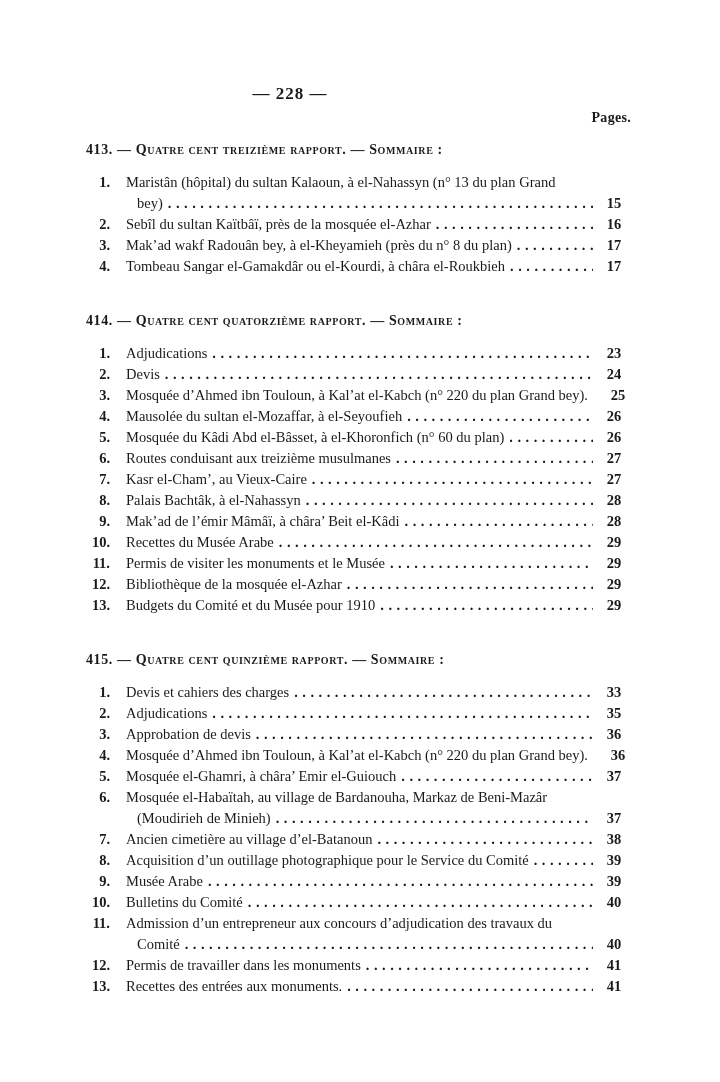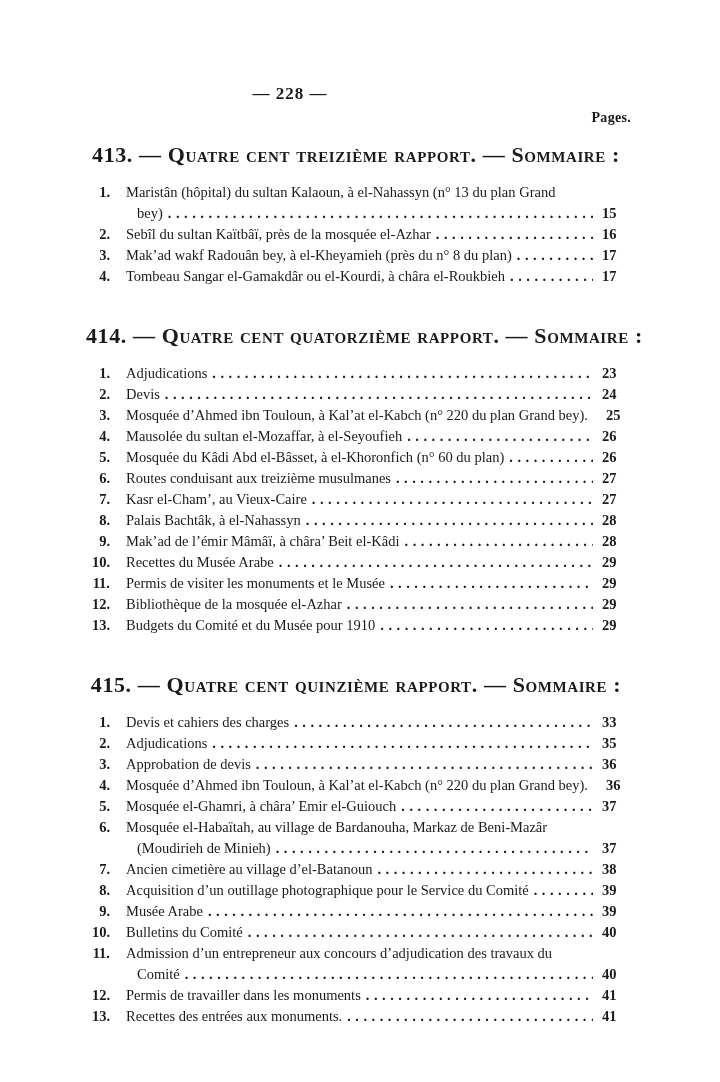--- a/index.html
+++ b/index.html
@@ -23,24 +23,24 @@
     position: absolute; top: 110px; right: 89px;
     font-size: 14px; font-weight: bold; letter-spacing: 0.3px;
   }
 
   .toc {
     position: absolute; top: 138px; left: 86px; width: 540px;
   }
   .section { margin: 0; }
   .section + .section { margin-top: 36px; }
   .section-header {
-    text-align: center;
+    text-align: left;
     font-variant: small-caps;
     font-weight: bold;
-    font-size: 22px;
+    font-size: 14px;
     letter-spacing: 0.6px;
     margin: 4px 0 14px 0;
     white-space: nowrap;
   }
   .row {
     display: flex;
     align-items: flex-start;
     font-size: 14.5px;
     line-height: 21px;
   }
@@ -56,21 +56,21 @@
   .txt { white-space: nowrap; }
   .leader {
     flex: 1 1 auto; min-width: 4px;
     overflow: hidden; white-space: nowrap;
     letter-spacing: 4.5px;
     margin-left: 5px; margin-right: 9px;
     font-weight: 600;
   }
   .pg {
     flex: none; min-width: 24px;
-    text-align: left;
+    text-align: center;
     font-weight: 600;
   }
 </style>
 </head>
 <body style="background: rgb(255, 255, 255); color: rgb(26, 26, 26);">
 
 <div class="page">
   <div class="folio">— 228 —</div>
   <div class="pages-label">Pages.</div>
   <div class="toc" id="toc">

